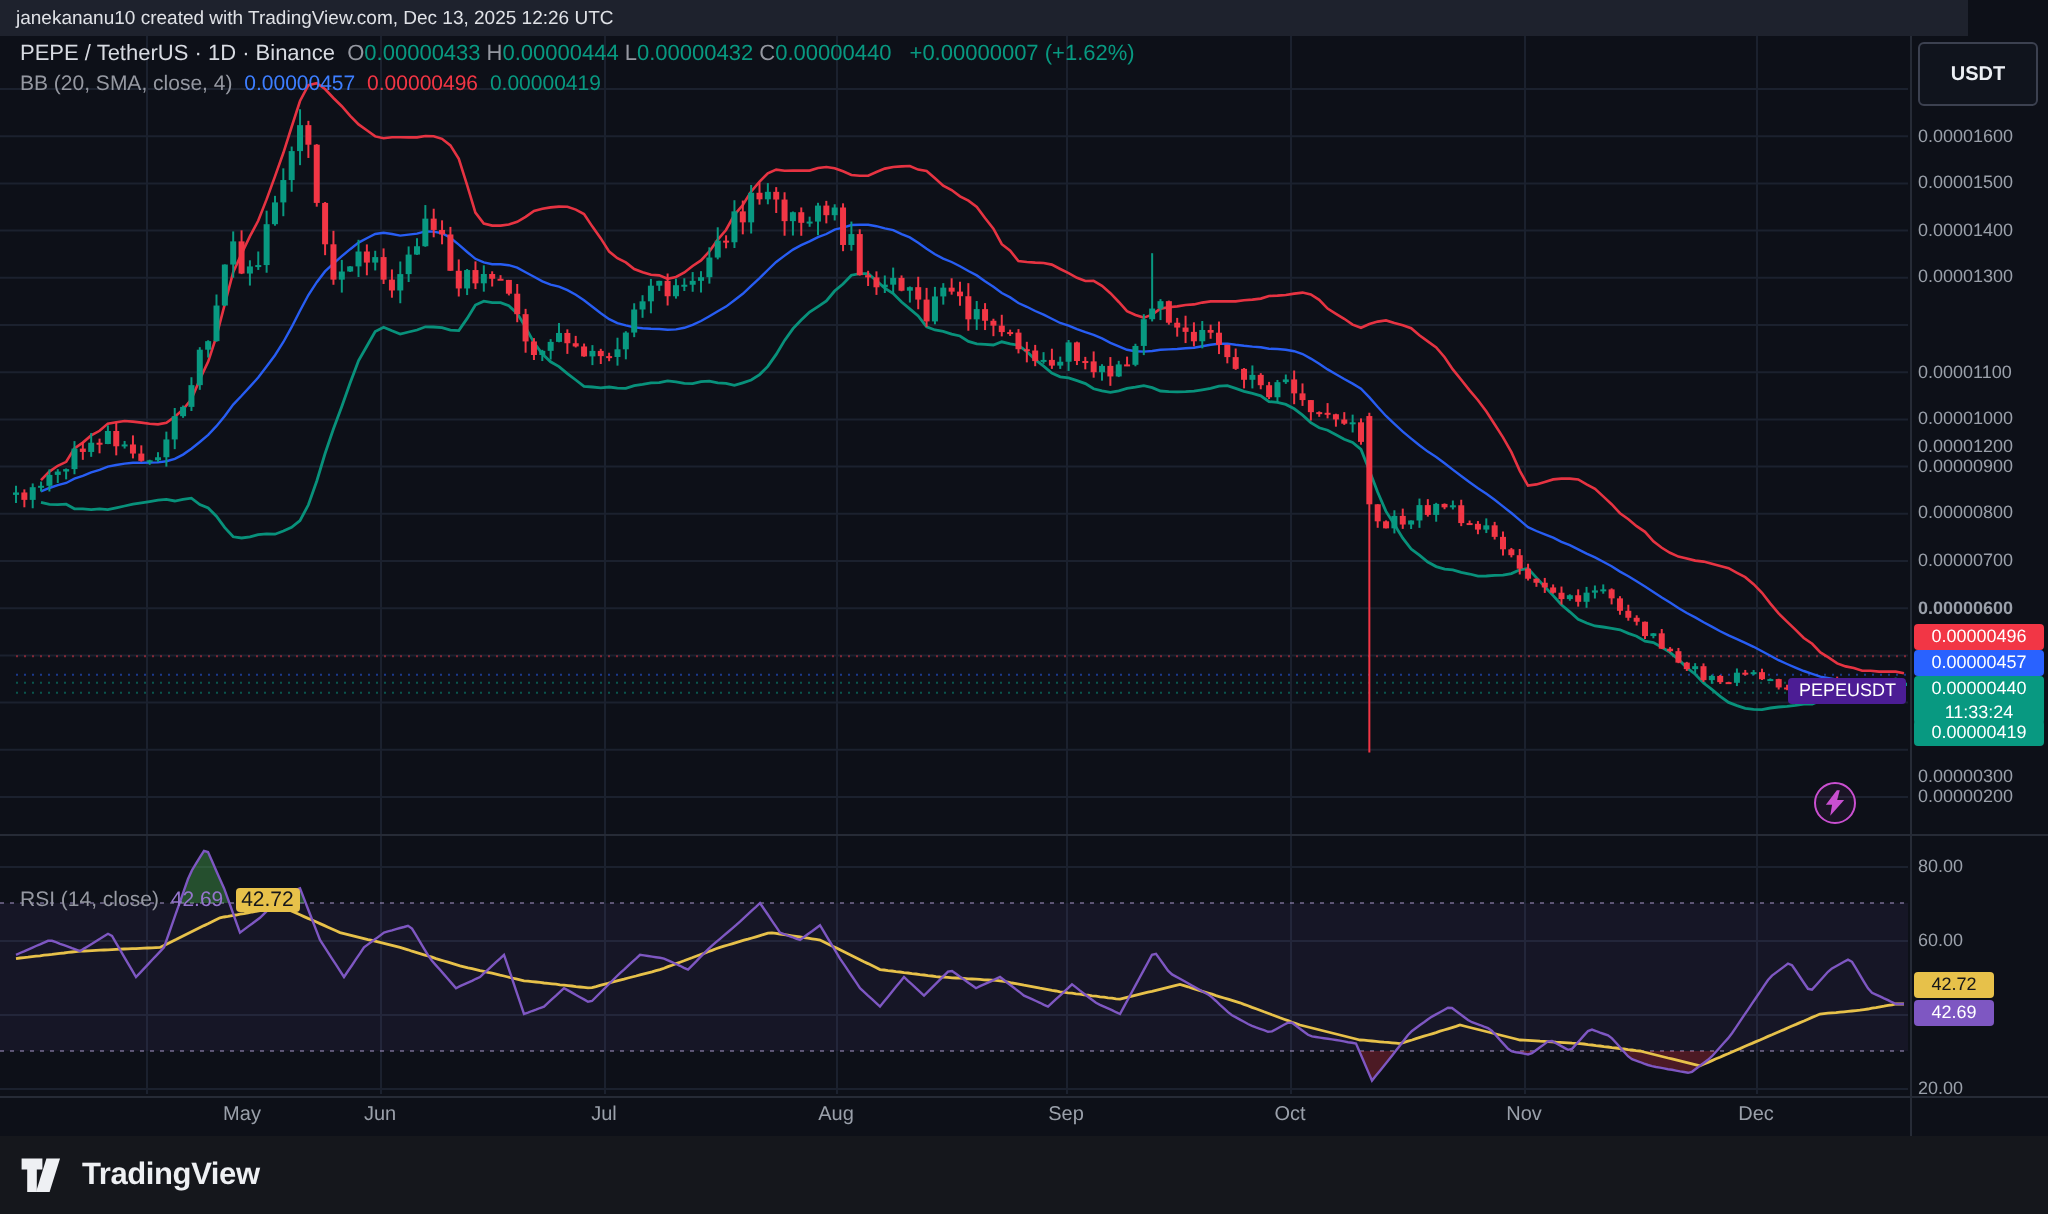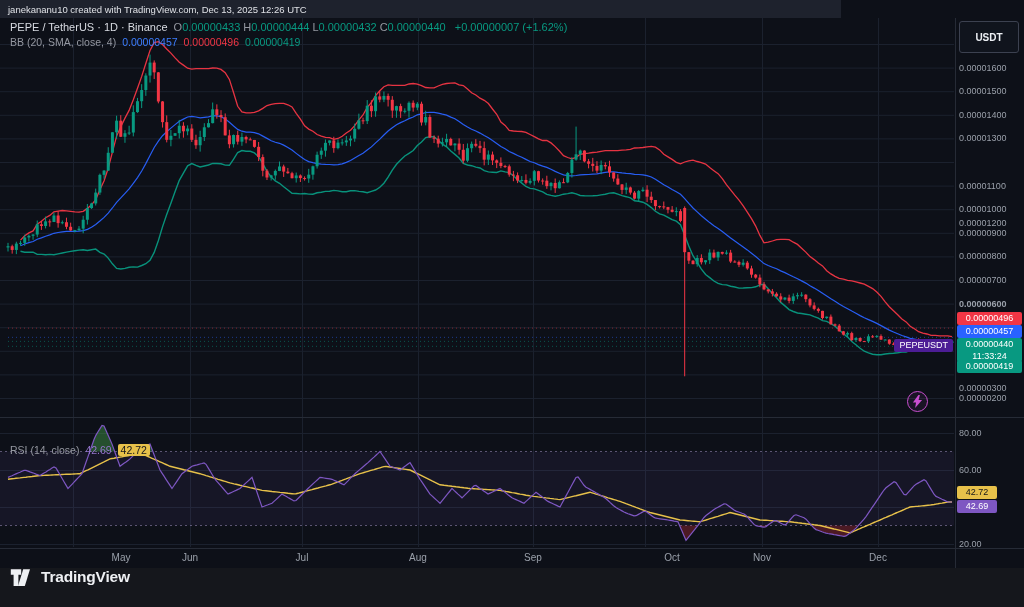--- a/index.html
+++ b/index.html
@@ -1,19 +1,19 @@
 <!DOCTYPE html>
 <html><head>
 <meta charset="utf-8">
 <style>
   html,body{margin:0;padding:0}
   body{width:1024px;height:607px;position:relative;overflow:hidden;background:#0d1018;
        font-family:"Liberation Sans",sans-serif;-webkit-font-smoothing:antialiased}
   *{box-sizing:border-box}
-  .topbar{position:absolute;top:0;left:0;width:841px;height:18px;background:#1e222d;z-index:6;
+  .topbar{position:absolute;top:0;left:0;width:984px;height:18px;background:#1e222d;z-index:6;
           display:flex;align-items:center;padding-left:8px;font-size:9.5px;color:#dfe1e6}
   #chart{position:absolute;top:0;left:0;z-index:1}
   .legend{position:absolute;left:10px;top:21px;z-index:3;font-size:11px;color:#d1d4dc;white-space:nowrap}
   .legend span{margin-right:3px}
   .legend .k{color:#9598a1}
   .legend .v{color:#089981}
   .legend2{top:36px;font-size:10.5px}
   .legend3{top:444px;font-size:10.5px}
   .lg-title{color:#d8dbe2}
   .lg-change{color:#089981}
@@ -31,21 +31,21 @@
            line-height:13px;padding:0 5px;border-radius:2px}
   .rsi-badge{position:absolute;left:957px;z-index:4;width:40px;border-radius:2px;text-align:center;
              font-size:9px;line-height:13px}
   .month-label{position:absolute;z-index:3;top:552px;font-size:10px;color:#9aa0aa;transform:translateX(-50%)}
   .usdt{position:absolute;top:21px;right:5px;z-index:4;width:60px;height:32px;display:flex;align-items:center;
         justify-content:center;background:#10141d;border:1px solid #3c4150;border-radius:3px;color:#eceff4;
         font-size:10px;font-weight:700;cursor:pointer}
   .boost{position:absolute;left:907px;top:391px;z-index:3;width:21px;height:21px;border:1px solid #c94fd0;
          border-radius:50%;display:flex;align-items:center;justify-content:center;background:rgba(201,79,208,.07);cursor:pointer}
   .footer{position:absolute;left:0;top:568px;width:1024px;height:39px;background:#15171c;z-index:6;
-          display:flex;align-items:flex-start;padding-left:10px;gap:7px}
+          display:flex;align-items:center;padding-left:10px;gap:7px}
   .brand{color:#eef0f3;font-weight:700;font-size:15.5px;letter-spacing:-.2px}
 </style>
 </head>
 <body>
 
 <div class="topbar">
   <span>janekananu10 created with TradingView.com, Dec 13, 2025 12:26 UTC</span>
 </div>
 
 <svg id="chart" width="1024" height="607">
@@ -634,21 +634,21 @@
     <div class="axis-label" style="top: 539px;">20.00</div>
     <div class="rsi-badge" style="top: 486px; background: rgb(231, 193, 74); color: rgb(21, 22, 26);">42.72</div>
     <div class="rsi-badge" style="top: 500px; background: rgb(126, 87, 194); color: rgb(255, 255, 255);">42.69</div>
   </div>
 <div id="time-axis">
     <div class="month-label" style="left: 73px; margin-left: 48px;">May</div>
     <div class="month-label" style="left: 190px;">Jun</div>
     <div class="month-label" style="left: 302px;">Jul</div>
     <div class="month-label" style="left: 418px;">Aug</div>
     <div class="month-label" style="left: 533px;">Sep</div>
-    <div class="month-label" style="left: 672px;">Oct</div>
+    <div class="month-label" style="left: 645px;">Oct</div>
     <div class="month-label" style="left: 762px;">Nov</div>
     <div class="month-label" style="left: 878px;">Dec</div>
   </div>
 
 <div class="footer">
   <svg width="24" height="20" viewBox="0 0 30 24">
     <path d="M1 1 h13 v7 h-3.5 v14 h-6 V8 H1 Z" fill="#eef0f3"></path>
     <path d="M16.5 1 h8.5 L18.5 22 h-8.5 Z" fill="#eef0f3"></path>
   </svg>
   <span class="brand">TradingView</span>

